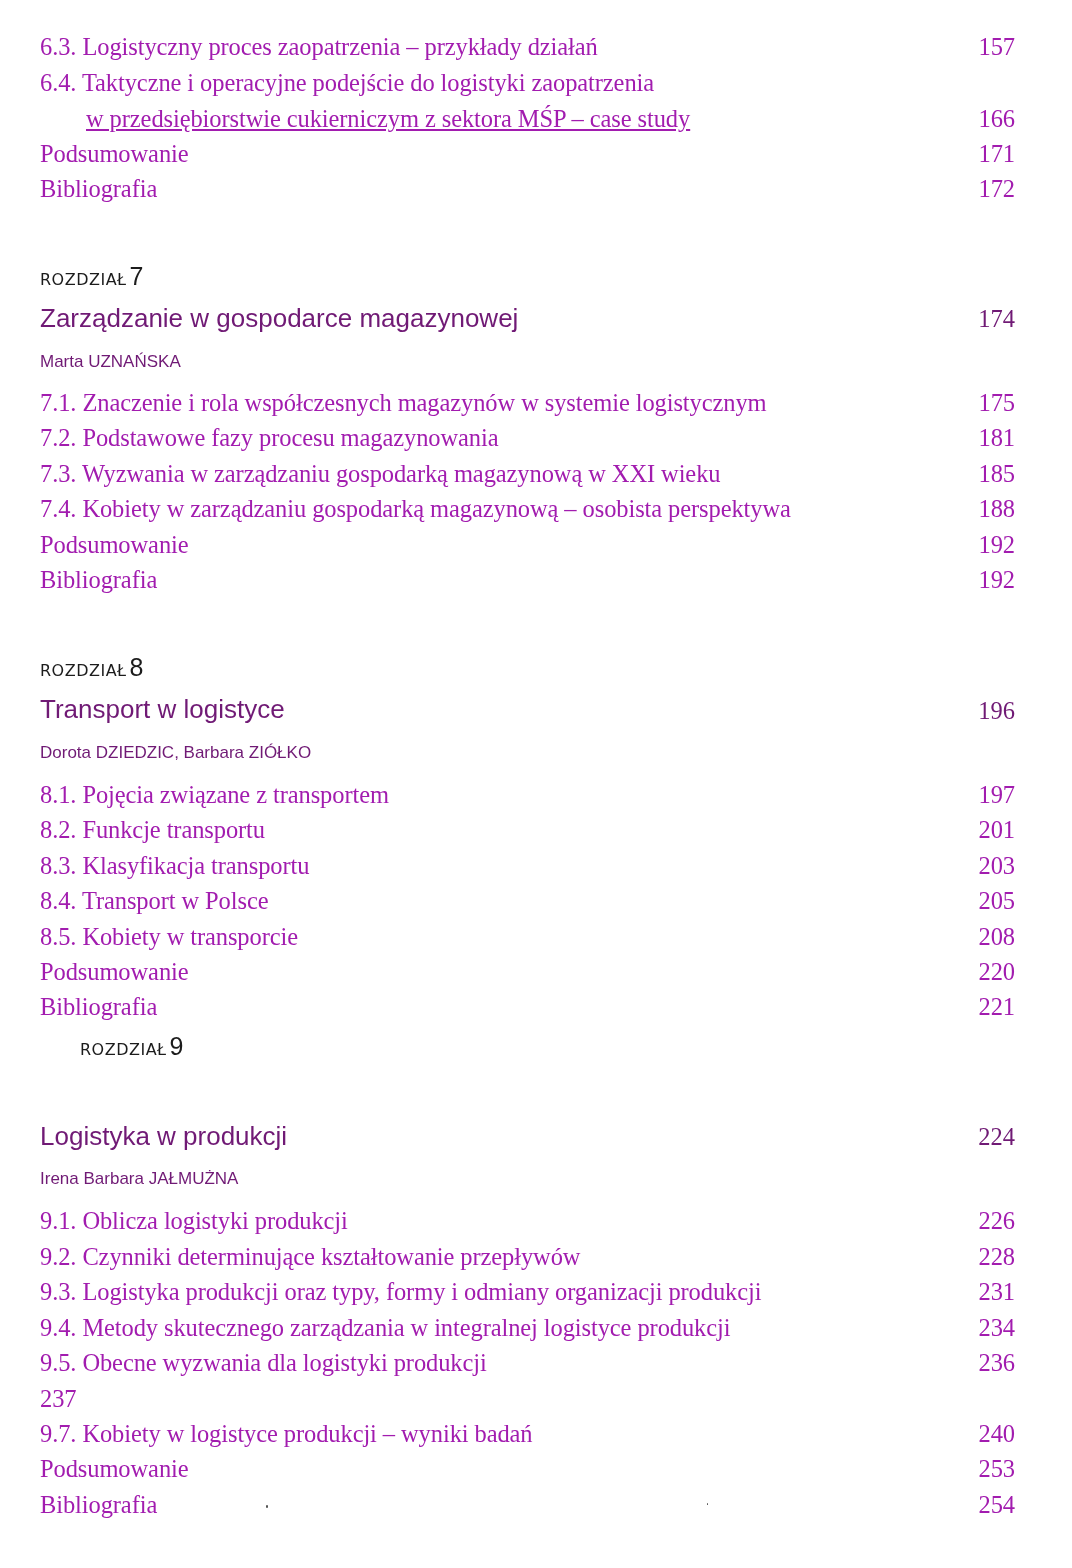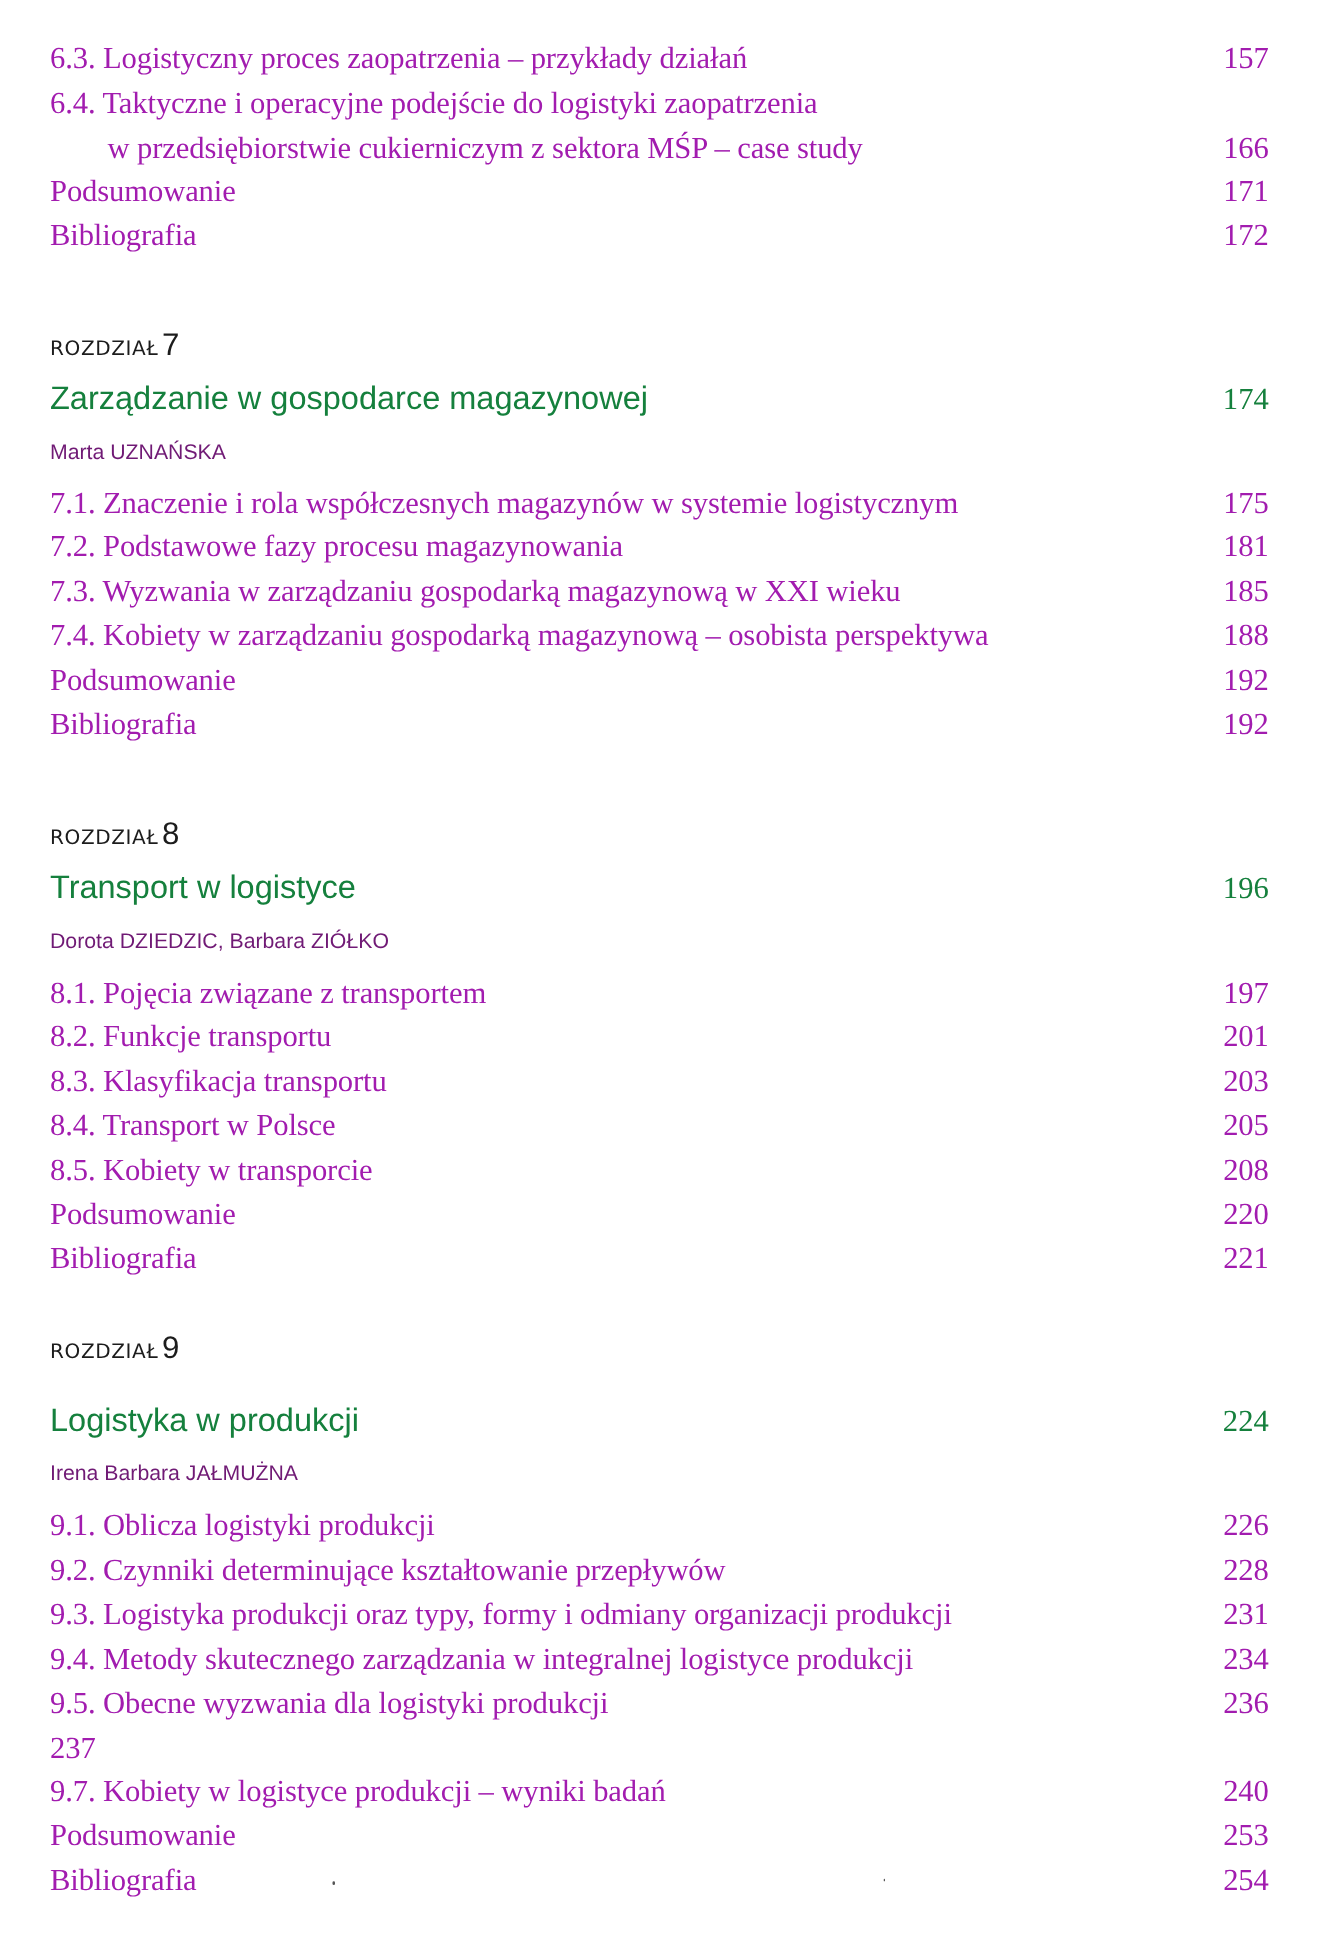--- a/index.html
+++ b/index.html
@@ -30,21 +30,21 @@
       align-items: baseline;
       justify-content: space-between;
       font-family: "Liberation Serif", "DejaVu Serif", serif;
       font-size: 24.5px;
       line-height: 34px;
       color: #a21caf;
       letter-spacing: -0.1px;
     }
     .row .title { white-space: nowrap; }
     .row .pg { white-space: nowrap; text-align: right; }
-    .row.indent .title { padding-left: 46px; }
+    .row.indent .title { padding-left: 46px; text-decoration: underline; }
     .chap-label {
       position: absolute;
       left: 40px;
       font-family: "DejaVu Sans", "Liberation Sans", sans-serif;
       font-size: 16px;
       letter-spacing: 0.5px;
       color: #1c1c1c;
       white-space: nowrap;
     }
     .chap-label .num {
@@ -55,21 +55,21 @@
     }
     .chap-title {
       position: absolute;
       left: 40px;
       width: 975px;
       display: flex;
       align-items: baseline;
       justify-content: space-between;
       font-family: "Liberation Sans", "DejaVu Sans", sans-serif;
       font-size: 26px;
-      color: #15803d;
+      color: #701a75;
       white-space: nowrap;
     }
     .chap-title .pg {
       font-family: "Liberation Serif", "DejaVu Serif", serif;
       font-size: 24.5px;
     }
     .authors {
       position: absolute;
       left: 40px;
       font-family: "Liberation Sans", "DejaVu Sans", sans-serif;
@@ -176,21 +176,21 @@
   </div>
   <div class="row" style="top:955px;">
     <span class="title">Podsumowanie</span>
     <span class="pg">220</span>
   </div>
   <div class="row" style="top:990px;">
     <span class="title">Bibliografia</span>
     <span class="pg">221</span>
   </div>
 
-  <div class="chap-label" style="top:1064px;">
+  <div class="chap-label" style="top:1032px;margin-left:40px;">
     <span>ROZDZIAŁ</span><span class="num">9</span>
   </div>
   <div class="chap-title" style="top:1121px;">
     <span>Logistyka w produkcji</span>
     <span class="pg">224</span>
   </div>
   <div class="authors" style="top:1169px;">Irena Barbara JAŁMUŻNA</div>
 
   <div class="row" style="top:1204px;">
     <span class="title">9.1. Oblicza logistyki produkcji</span>

